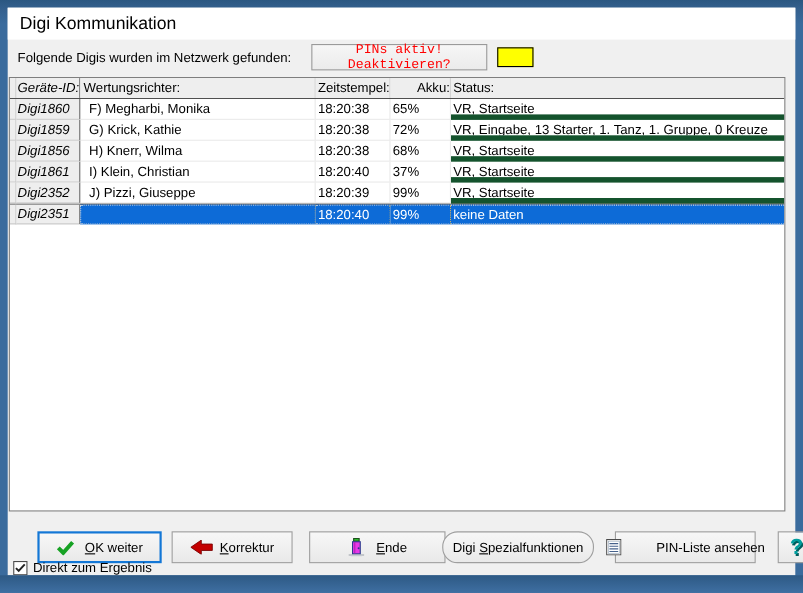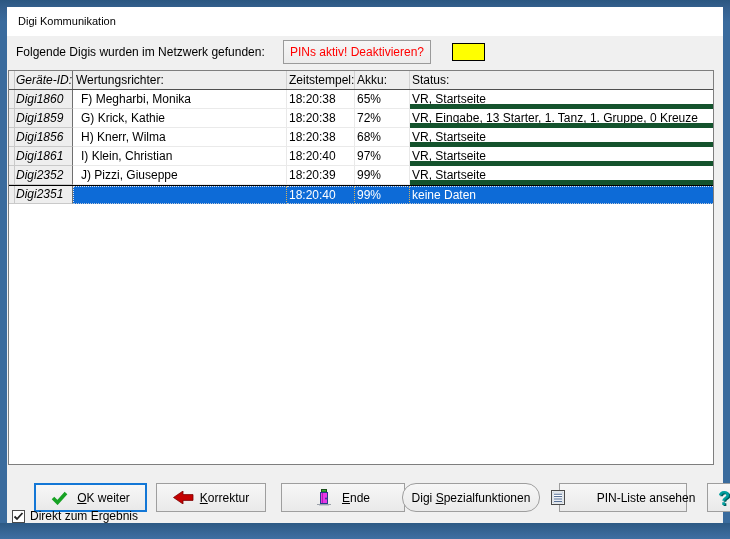--- a/index.html
+++ b/index.html
@@ -6,46 +6,46 @@
   html,body { width:730px; height:539px; }
   body { font-family: "Liberation Sans", "DejaVu Sans", sans-serif; font-size:12px; color:#000; }
 
   .screen { position:relative; width:730px; height:539px; overflow:hidden;
             background:linear-gradient(180deg,#2b5781 0px,#35618f 9px,#3a6b9d 22px,#3a6b9d 100%); }
   .bottom-strip { position:absolute; left:0; top:523px; width:730px; height:16px;
                   background:linear-gradient(180deg,#2d5984,#3f6fa2); }
 
   .dialog-bg { position:absolute; left:7px; top:7px; width:716px; height:516px; background:#f0f0f0; }
   .titlebar  { position:absolute; left:7px; top:7px; width:716px; height:29px; background:#ffffff; }
-  .title-text{ position:absolute; left:18px; top:7px; height:30px; line-height:29px; font-size:11px; }
+  .title-text{ position:absolute; left:18px; top:7px; height:30px; line-height:29px; font-size:16px; }
 
   .found-label { position:absolute; left:16px; top:44px; height:16px; line-height:16px; }
 
-  .pin-warn { position:absolute; left:283px; top:40px; width:148px; height:24px;
+  .pin-warn { position:absolute; left:283px; top:40px; width:160px; height:24px;
               background:linear-gradient(#f6f6f6,#ebebeb); border:1px solid #9a9a9a;
-              color:#ff0000; font-size:12px; font-family:Liberation Sans, sans-serif;
+              color:#ff0000; font-size:12px; font-family:Liberation Mono, monospace;
               display:flex; align-items:center; justify-content:center; }
   .pin-swatch { position:absolute; left:452px; top:43px; width:33px; height:18px;
                 background:#ffff00; border:1px solid #000; }
 
   
   .grid { position:absolute; left:8px; top:70px; width:706px; height:395px;
           background:#fff; border:1px solid #7e7e7e; overflow:hidden; }
   .trow { display:grid; grid-template-columns:6px 58px 214px 68px 55px auto; height:19px; }
   .c    { height:100%; line-height:18px; overflow:hidden; white-space:nowrap; }
   .col-ind { background:#eeeeee; border-right:1px solid #c9c9c9; border-bottom:1px solid #c9c9c9; }
   .col-id  { background:#eeeeee; border-right:1px solid #6f6f6f; border-bottom:1px solid #c9c9c9; padding-left:1px;font-style:italic; }
   .col-w   { padding-left:8px; border-right:1px solid #e9e9e9; border-bottom:1px solid #eaeaea; }
   .col-z, .col-a { padding-left:2px; border-right:1px solid #e9e9e9; border-bottom:1px solid #eaeaea; }
   .col-s   { padding-left:2px; border-bottom:5px solid #14532d; }
 
   .thead { border-bottom:1px solid #4f4f4f; }
   .thead .c { background:#eeeeee; border-bottom:none; }
   .thead .col-w { padding-left:3px; border-right:1px solid #d2d2d2; }
-  .thead .col-z, .thead .col-a { border-right:1px solid #d2d2d2; }
+  .thead .col-z, .thead .col-a { border-right:1px solid #d2d2d2;text-align:right; }
   .thead .col-id { border-right:1px solid #6f6f6f; }
 
   .sel-row { border-top:1px solid #000; height:19px; }
   .sel-row .c { height:18px; line-height:17px; }
   .selcell { background:#0d6bd7; color:#fff;
              border-top:1px dotted #e6e6e6; border-bottom:1px dotted #b9c6d6;
              border-right:1px dotted #d8b25a; padding-left:2px; }
   .sel-row .col-w.selcell { border-left:1px dotted #e6e6e6; padding-left:7px; }
   .sel-row .col-s.selcell { border-right:none; }
 
@@ -121,21 +121,21 @@
       <div class="c col-z">18:20:38</div>
       <div class="c col-a">68%</div>
       <div class="c col-s">VR, Startseite</div>
     </div>
 
     <div class="trow">
       <div class="c col-ind"></div>
       <div class="c col-id">Digi1861</div>
       <div class="c col-w">I) Klein, Christian</div>
       <div class="c col-z">18:20:40</div>
-      <div class="c col-a">97%</div>
+      <div class="c col-a">37%</div>
       <div class="c col-s">VR, Startseite</div>
     </div>
 
     <div class="trow">
       <div class="c col-ind"></div>
       <div class="c col-id">Digi2352</div>
       <div class="c col-w">J) Pizzi, Giuseppe</div>
       <div class="c col-z">18:20:39</div>
       <div class="c col-a">99%</div>
       <div class="c col-s">VR, Startseite</div>

